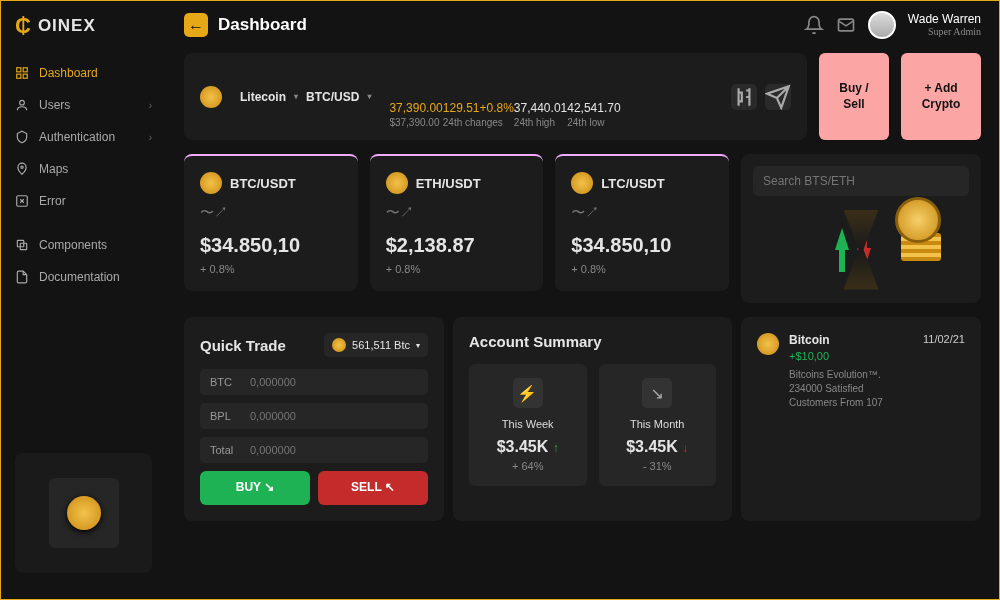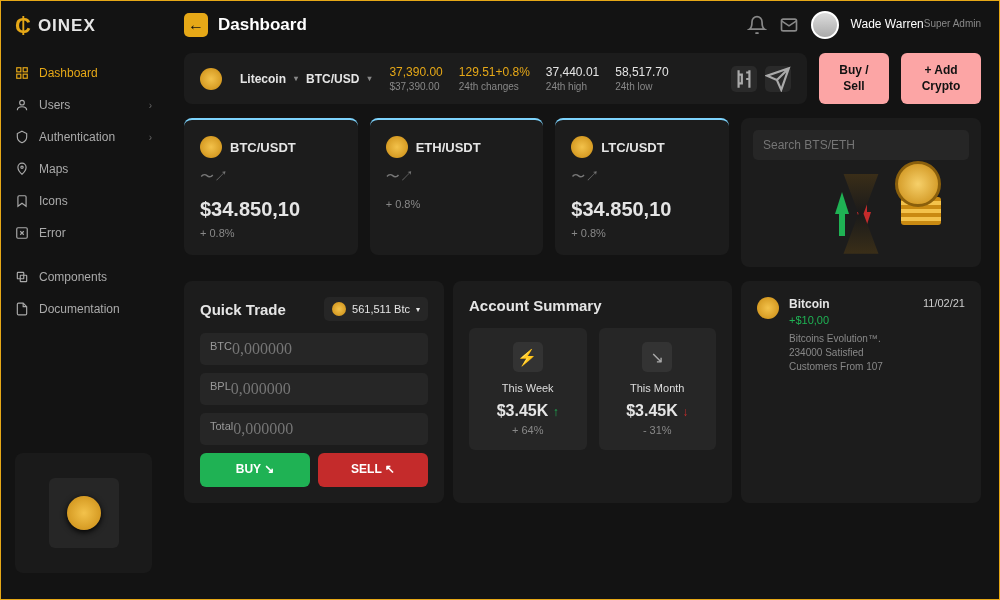--- a/index.html
+++ b/index.html
@@ -21,23 +21,23 @@
 .safe::after { content:""; position:absolute; width:34px; height:34px; background:radial-gradient(circle,#f3c24b,#c98a12); border-radius:50%; left:18px; top:18px; box-shadow:0 2px 6px #000; }
 
 
 .main { flex:1; background:#131313; overflow:auto; }
 .topbar { display:flex; align-items:center; padding:10px 18px 14px; }
 .back-btn { width:24px; height:24px; background:#e6a817; border-radius:5px; display:flex; align-items:center; justify-content:center; color:#121212; font-weight:bold; margin-right:10px; cursor:pointer; }
 .page-title { font-size:17px; font-weight:600; color:#fff; }
 .topbar-right { margin-left:auto; display:flex; align-items:center; gap:12px; }
 .top-icon { width:20px; height:20px; color:#888; cursor:pointer; display:flex; align-items:center; justify-content:center; }
 .avatar { width:28px; height:28px; border-radius:50%; background:linear-gradient(#ddd,#aaa); border:2px solid #fff; }
-.user-text { display:flex; flex-direction:row; line-height:1.1; }
+.user-text { display:flex; flex-direction:column; line-height:1.1;align-items:flex-end; }
 .user-name { font-size:12px; color:#fff; }
-.user-role { font-size:10px; color:#888; }
+.user-role { font-size:10px; color:#888;font-family:Liberation Serif, serif; }
 
 .content { padding:0 18px 18px; }
 
 
 .row1 { display:flex; gap:12px; margin-bottom:14px; }
 .ticker { flex:1; background:#1c1c1c; border-radius:8px; padding:12px 16px; display:flex; align-items:center; gap:18px; }
 .coin-sm { width:22px; height:22px; background:radial-gradient(circle,#f3c24b,#c98a12); border-radius:50%; }
 .tk-pair { display:flex; align-items:center; gap:8px; font-size:12px; font-weight:600; }
 .tk-pair .caret { font-size:8px; color:#888; }
 .tk-stat { display:flex; flex-direction:column; gap:2px; font-size:11px; }
@@ -45,21 +45,21 @@
 .orange { color:#e6a817; }
 .tk-stat .l { color:#888; font-size:10px; }
 .tk-icons { margin-left:auto; display:flex; gap:8px; }
 .tk-ibox { width:26px; height:26px; background:#2a2a2a; border-radius:5px; display:flex; align-items:center; justify-content:center; color:#aaa; cursor:pointer; }
 .btn { padding:10px 14px; border-radius:6px; font-size:12px; font-weight:600; text-align:center; cursor:pointer; color:#fff; line-height:1.3; }
 .btn-orange { background:#fca5a5; color:#121212; }
 
 
 .row2 { display:grid; grid-template-columns:1fr 1fr 1fr 240px; gap:12px; margin-bottom:14px; }
 .card { background:#1c1c1c; border-radius:8px; padding:16px; }
-.price-card { border-top:2px solid #7dd3fc; }
+.price-card { border-top:2px solid #f0abfc; }
 .pc-head { display:flex; align-items:center; gap:8px; font-size:13px; font-weight:600; margin-bottom:10px; }
 .spark { color:#777; font-size:14px; margin-bottom:12px; }
 .pc-val { font-size:20px; font-weight:700; margin-bottom:6px; }
 .pc-chg { font-size:11px; color:#888; }
 .search-card { grid-row:span 2; background:#1c1c1c; border-radius:8px; padding:12px; display:flex; flex-direction:column; gap:12px; }
 .search-inp { background:#262626; border:none; border-radius:5px; padding:8px 10px; color:#ccc; font-size:12px; outline:none; }
 .art { flex:1; display:flex; align-items:center; justify-content:center; position:relative; }
 .hourglass { width:50px; height:80px; background:linear-gradient(180deg,#3a2e18 0%, #1a1a1a 50%, #3a2e18 100%); clip-path:polygon(15% 0,85% 0,55% 50%,85% 100%,15% 100%,45% 50%); position:relative; }
 .arrow-up { width:0; height:0; border-left:7px solid transparent; border-right:7px solid transparent; border-bottom:22px solid #1fb254; position:absolute; left:50%; top:20px; transform:translateX(-26px); }
 .arrow-up::after{content:"";position:absolute;left:-3px;top:22px;width:6px;height:22px;background:#1fb254;}
@@ -68,23 +68,23 @@
 .coins { position:absolute; right:18px; bottom:30px; width:60px; height:70px; }
 .coin-stack { position:absolute; bottom:0; left:10px; width:40px; height:28px; background:repeating-linear-gradient(0deg,#c98a12 0 4px,#f3c24b 4px 8px); border-radius:3px; }
 .coin-big { position:absolute; bottom:18px; left:4px; width:46px; height:46px; background:radial-gradient(circle,#f6d06a,#c98a12); border-radius:50%; border:3px solid #8a5f0c; }
 
 
 .row3 { display:grid; grid-template-columns:260px 1fr 240px; gap:9px; }
 .qt-head { display:flex; align-items:center; justify-content:space-between; margin-bottom:12px; }
 .qt-title { font-size:15px; font-weight:700; }
 .qt-bal { display:flex; align-items:center; gap:6px; background:#262626; padding:5px 8px; border-radius:5px; font-size:11px; cursor:pointer; }
 .qt-bal .coin-xs { width:14px; height:14px; background:radial-gradient(circle,#f3c24b,#c98a12); border-radius:50%; }
-.qt-row { display:flex; background:#262626; border-radius:5px; padding:7px 10px; margin-bottom:8px; font-size:11px; }
+.qt-row { display:flex; align-items:center; background:#262626; border-radius:5px; padding:7px 10px; margin-bottom:8px; font-size:11px; }
 .qt-row .lab { width:40px; color:#999; }
-.qt-row input { flex:1; background:none; border:none; color:#777; font-size:16px; outline:none;font-family:Liberation Serif, serif; }
+.qt-row input { flex:1; background:none; border:none; color:#777; font-size:11px; outline:none; }
 .qt-btns { display:flex; gap:8px; margin-top:4px;justify-content:flex-end; }
 .qt-btns .btn { flex:1; padding:9px 0; font-size:12px; }
 .btn-green { background:#1fb254; }
 .btn-red { background:#c42b2b; }
 
 .as-title { font-size:15px; font-weight:700; margin-bottom:14px; }
 .as-grid { display:flex; gap:12px; }
 .as-box { flex:1; background:#262626; border-radius:6px; padding:14px 10px; text-align:center; }
 .as-ico { width:30px; height:30px; background:#333; border-radius:5px; margin:0 auto 10px; display:flex; align-items:center; justify-content:center; color:#aaa; }
 .as-lab { font-size:11px; margin-bottom:8px; color:#ddd; }
@@ -151,29 +151,20 @@
               <path d="M12 21s-7-6-7-12a7 7 0 0114 0c0 6-7 12-7 12z"></path>
               <circle cx="12" cy="9" r="2"></circle>
             </svg>
           </span>
     <span>Maps</span>
 
   </li>
         <li class="">
     <span class="icon">
             <svg viewBox="0 0 24 24" fill="none" stroke="currentColor" stroke-width="2">
-              <path d="M19 21l-7-5-7 5V5a2 2 0 012-2h10a2 2 0 012 2v16z"></path>
-            </svg>
-          </span>
-    <span>Icons</span>
-
-  </li>
-        <li class="">
-    <span class="icon">
-            <svg viewBox="0 0 24 24" fill="none" stroke="currentColor" stroke-width="2">
               <rect x="3" y="3" width="18" height="18" rx="2"></rect>
               <path d="M9 9l6 6M15 9l-6 6"></path>
             </svg>
           </span>
     <span>Error</span>
 
   </li>
       </ul>
     <div class="nav-sep"></div>
     <ul class="nav" id="nav-sec">
@@ -231,35 +222,35 @@
     <div class="content">
       <div class="row1">
         <div class="ticker">
           <div class="coin-sm"></div>
           <div class="tk-pair">
             <span>Litecoin</span>
               <span class="caret">▾</span>
             <span>BTC/USD</span>
               <span class="caret">▾</span>
           </div>
-          <div id="tk-stats" style="display:flex;gap:16px;">
+          <div id="tk-stats" style="display:flex;gap:0;margin-top:36px;">
               <div class="tk-stat">
     <span class="v orange">37,390.00</span>
     <span class="l">$37,390.00</span>
   </div>
               <div class="tk-stat">
     <span class="v orange">129.51+0.8%</span>
     <span class="l">24th changes</span>
   </div>
               <div class="tk-stat">
     <span class="v ">37,440.01</span>
     <span class="l">24th high</span>
   </div>
               <div class="tk-stat">
-    <span class="v ">58,517.70</span>
+    <span class="v ">42,541.70</span>
     <span class="l">24th low</span>
   </div>
             </div>
           <div class="tk-icons">
             <div class="tk-ibox">
                 <svg viewBox="0 0 24 24" fill="none" stroke="currentColor" stroke-width="2">
                   <path d="M7 4v16M7 8h3v8H7M17 4v16M14 6h3v6h-3"></path>
                 </svg>
               </div>
             <div class="tk-ibox">
@@ -283,20 +274,21 @@
     <div class="spark">〜↗</div>
     <div class="pc-val">$34.850,10</div>
     <div class="pc-chg">+ 0.8%</div>
           </div>
           <div class="card price-card">
             <div class="pc-head">
               <span class="coin-sm"></span>
               <span>ETH/USDT</span>
             </div>
     <div class="spark">〜↗</div>
+    <div class="pc-val">$2,138.87</div>
     <div class="pc-chg">+ 0.8%</div>
           </div>
           <div class="card price-card">
             <div class="pc-head">
               <span class="coin-sm"></span>
               <span>LTC/USDT</span>
             </div>
     <div class="spark">〜↗</div>
     <div class="pc-val">$34.850,10</div>
     <div class="pc-chg">+ 0.8%</div>

